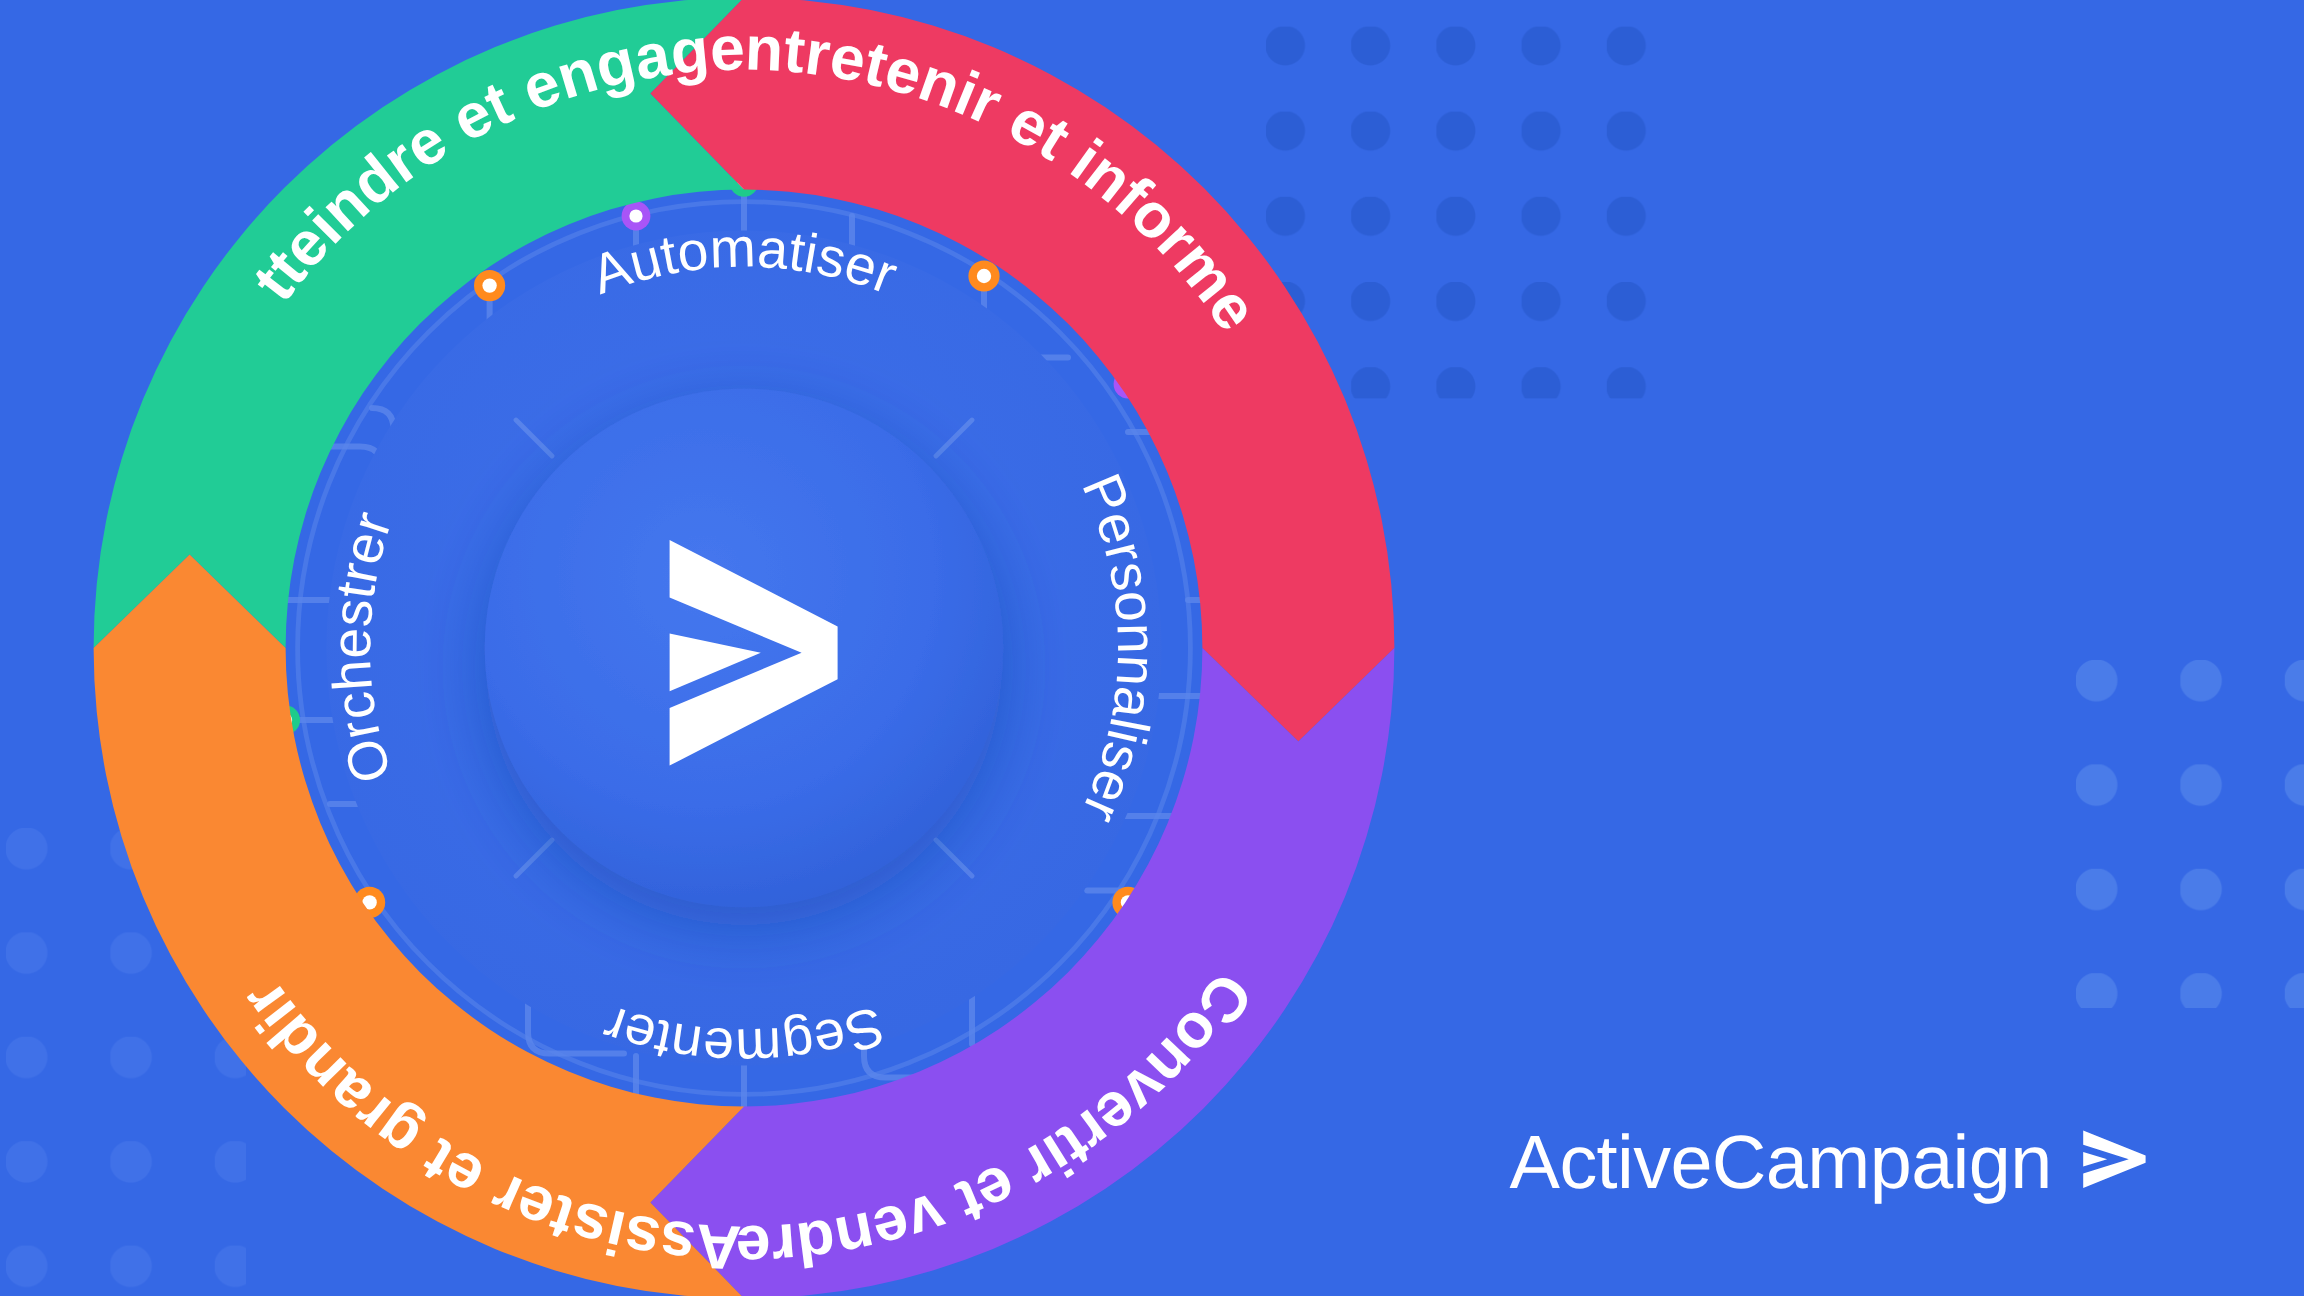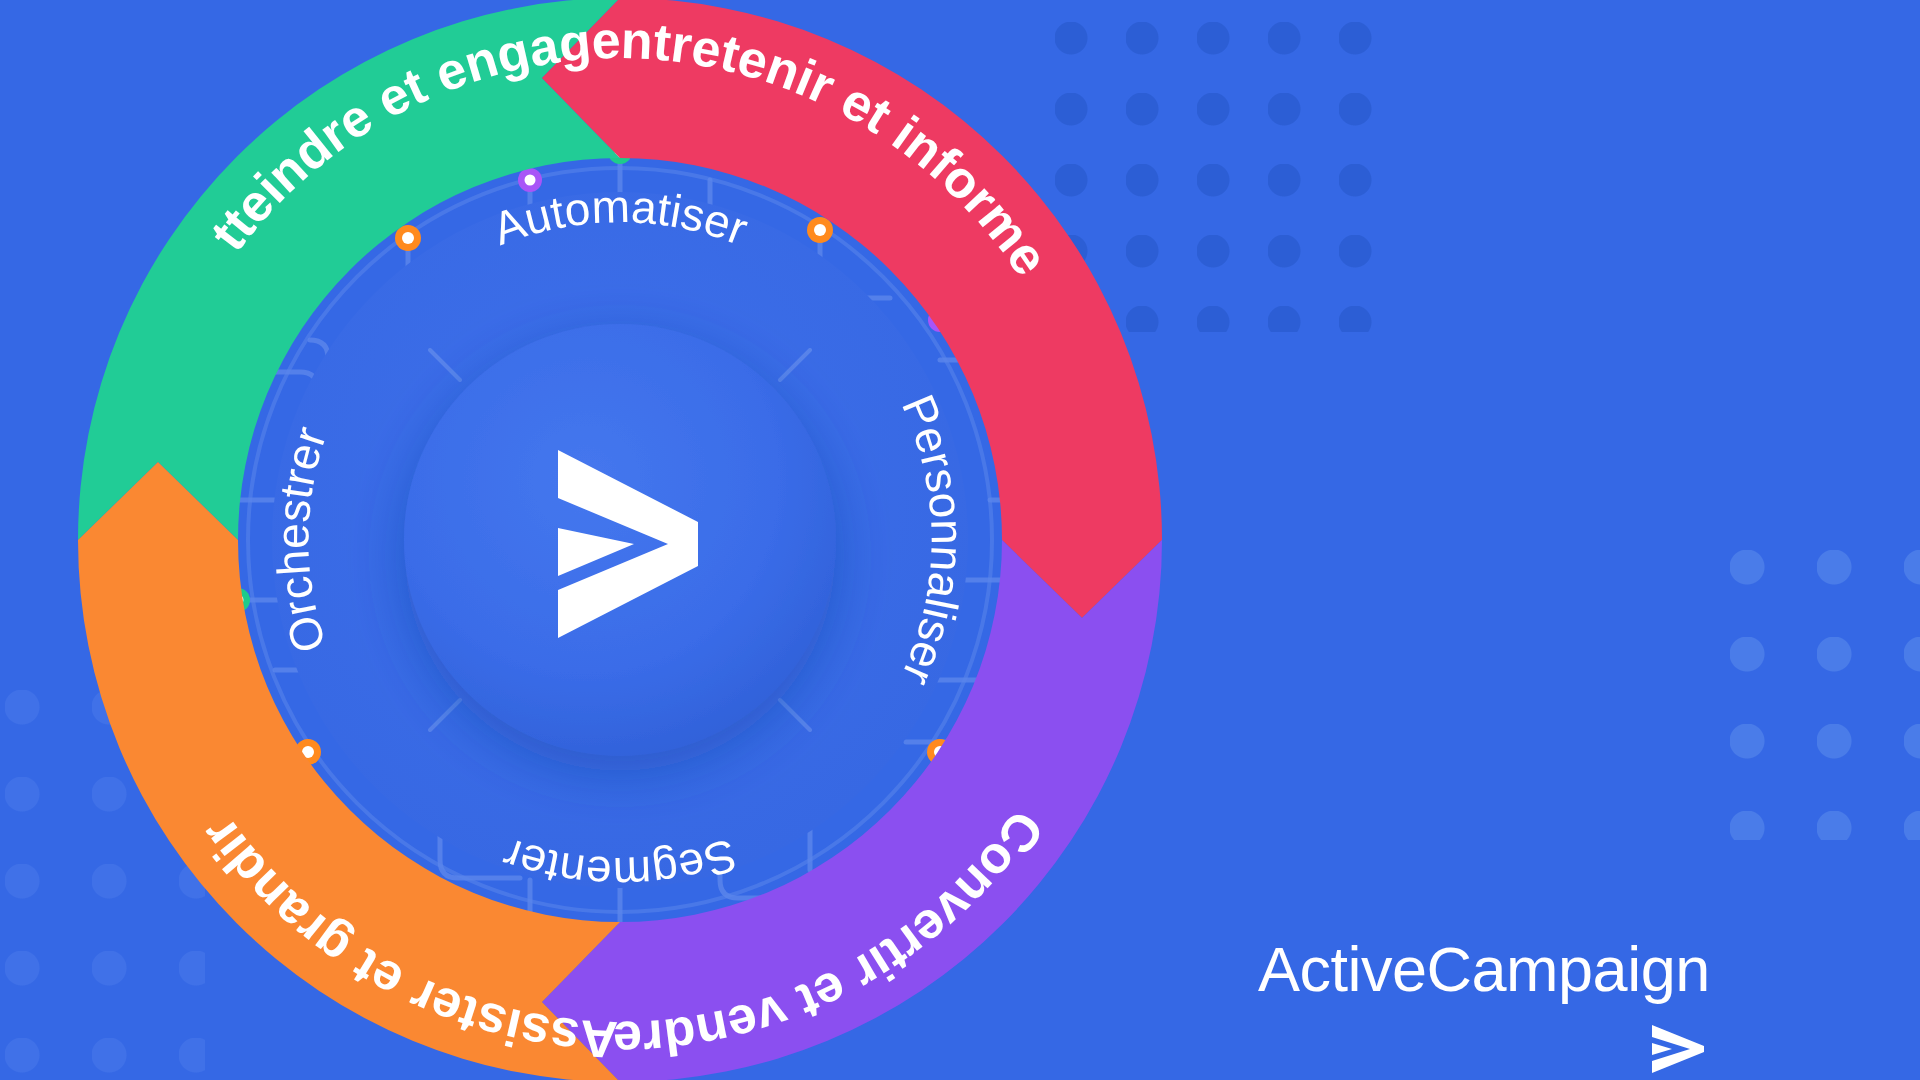--- a/index.html
+++ b/index.html
@@ -28,23 +28,22 @@
     background-image:radial-gradient(circle at 17px 17px, #4071E8 17px, rgba(0,0,0,0) 18px);
     background-size:87px 87px;
   }
 
   
   #wheel{position:absolute;left:60px;top:-20px;width:1120px;height:1120px;}
 
   
   #brand{
     position:absolute;left:1258px;top:938px;
-    display:flex;align-items:flex-end;gap:20px;
+    display:flex;align-items:flex-start;gap:20px;
     color:#ffffff;
-    flex-direction:column;
   }
   #brand .wordmark{
     font-size:63px;line-height:1;letter-spacing:-0.5px;
     font-weight:400;color:#fff;white-space:nowrap;
     font-family:"Liberation Sans", sans-serif;
   }
   #brand .chev{flex:0 0 auto;margin-bottom:4px;}
 
   .curved-label{fill:#ffffff;font-family:"Liberation Sans", sans-serif;font-weight:700;}
   .inner-label{fill:#ffffff;font-family:"Liberation Sans", sans-serif;font-weight:400;}

